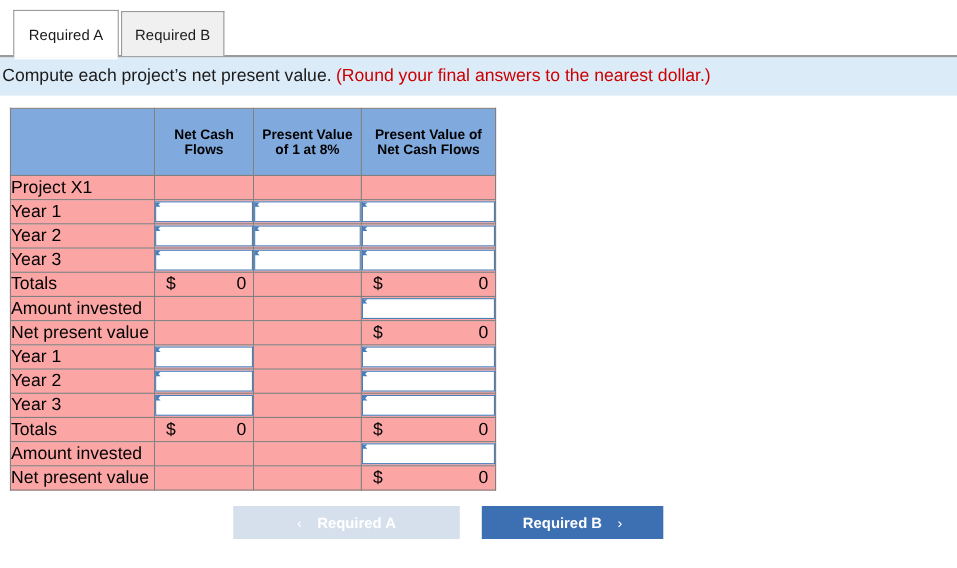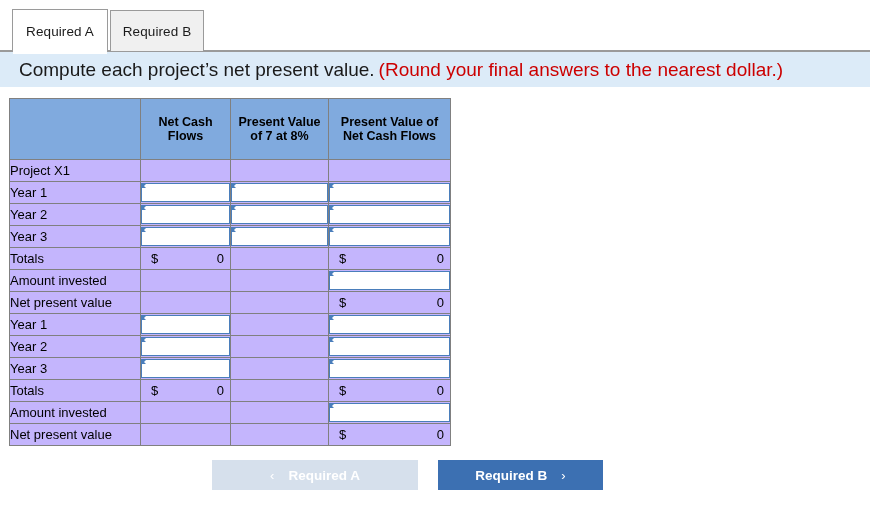--- a/index.html
+++ b/index.html
@@ -69,22 +69,22 @@
     top: 10px;
     height: 41px;
   }
 
   
   .instruction {
     background: #dcebf8;
     height: 35px;
     display: flex;
     align-items: center;
-    padding-left: 19px;
-    font-size: 19px;
+    padding-left: 2px;
+    font-size: 16px;
     color: #1a1a1a;
     box-sizing: border-box;
   }
   .instruction .hint {
     color: #cc0000;
     margin-left: 4px;
     text-align: center;
   }
 
   
@@ -110,23 +110,23 @@
     line-height: 14px;
     height: 34px;
     padding: 16px 4px;
     border: 1px solid #808080;
     box-sizing: border-box;
   }
   table.npv td {
     height: 22px;
     border: 1px solid #808080;
     padding: 0;
-    font-size: 13px;
-    box-sizing: border-box;
-    background: #c4b5fd;
+    font-size: 16px;
+    box-sizing: border-box;
+    background: #fca5a5;
     vertical-align: middle;
   }
   td.lbl {
     padding-left: 5px;
     white-space: nowrap;
   }
 
   
   .moneycell {
     display: flex;
@@ -227,21 +227,21 @@
     <colgroup>
       <col class="c-label">
         <col class="c-ncf">
         <col class="c-pv1">
         <col class="c-pvncf">
     </colgroup>
     <thead>
       <tr>
         <th></th>
         <th>Net Cash Flows</th>
-        <th>Present Value of 7 at 8%</th>
+        <th>Present Value of 1 at 8%</th>
         <th>Present Value of Net Cash Flows</th>
       </tr>
     </thead>
     <tbody id="npv-body">
         <tr>
           <td class="lbl">Project X1</td>
           <td></td>
           <td></td>
           <td></td>
         </tr>

